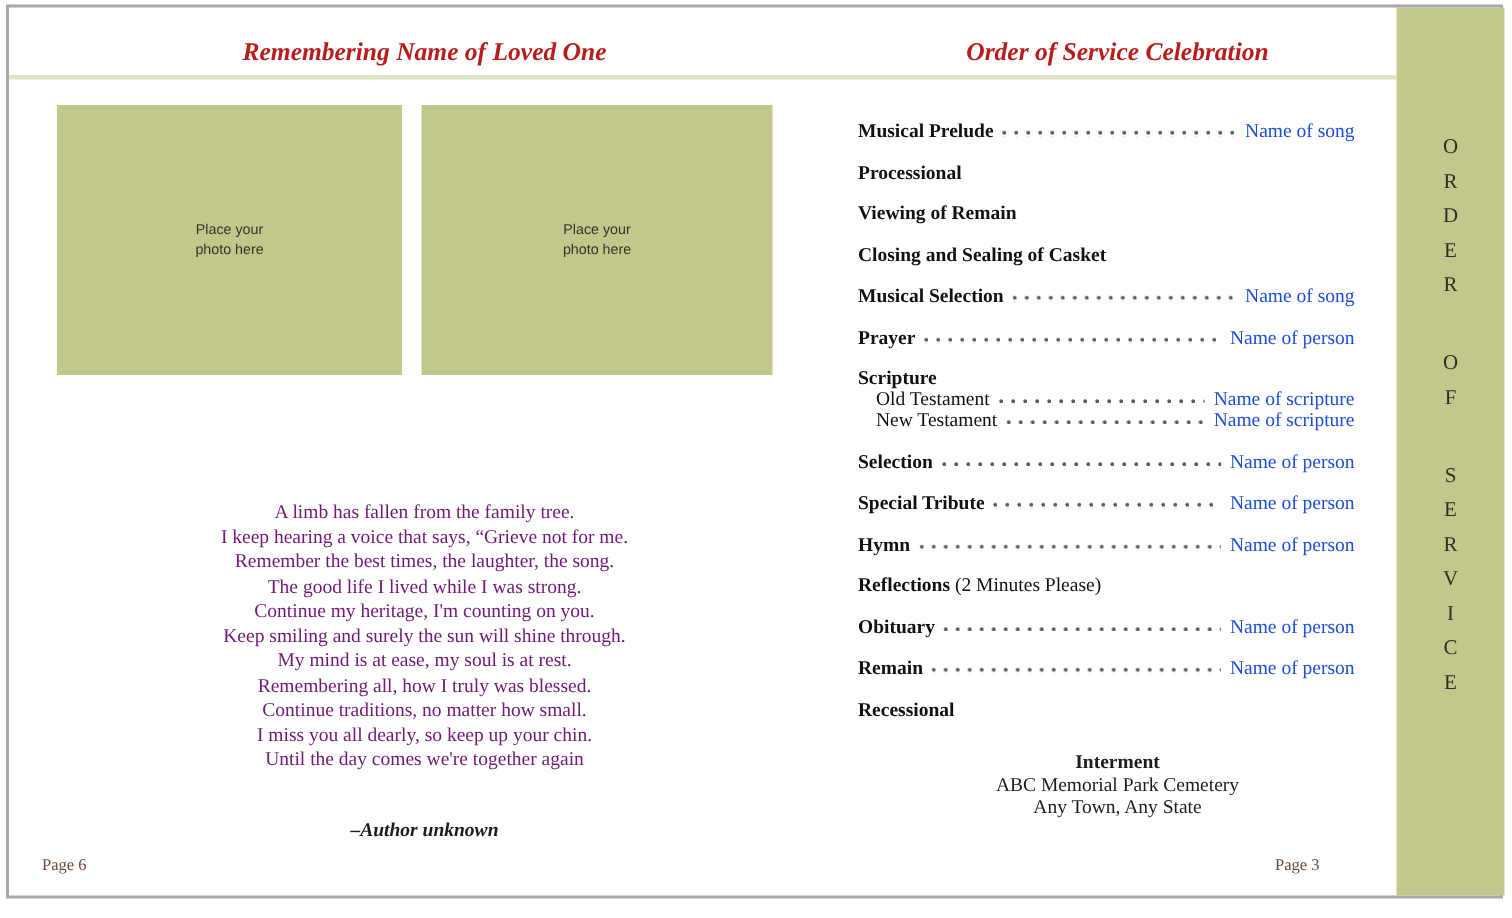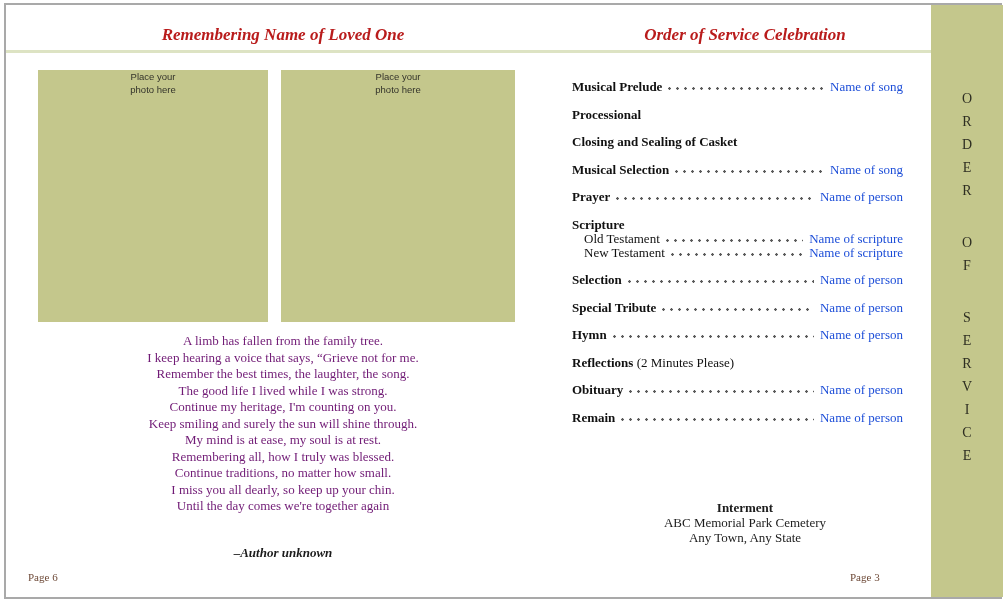--- a/index.html
+++ b/index.html
@@ -7,22 +7,22 @@
               font-family:"Liberation Serif", serif; }
   .page-border { position:absolute; left:4px; top:3px; width:998px; height:596px;
                  border:2px solid #a9a9a9; background:#ffffff; }
   .header-rule { position:absolute; left:6px; top:50px; width:925px; height:3px;
                  background:#dde3c3; }
   .title { position:absolute; top:25px; text-align:center; font-size:17px;
            font-weight:bold; font-style:italic; color:#b91c1c; }
   #title-left  { left:33px;  width:500px; }
   #title-right { left:560px; width:370px; }
 
-  .photo-box { position:absolute; top:70px; height:252px; background:#c4c78c;
-               display:flex; align-items:flex-start; justify-content:center; }
+  .photo-box { position:absolute; top:70px; height:180px; background:#c4c78c;
+               display:flex; align-items:center; justify-content:center; }
   #photo-1 { left:38px;  width:230px; }
   #photo-2 { left:281px; width:234px; }
   .photo-text { font-family:"Liberation Sans", sans-serif; font-size:9.5px;
                 line-height:13px; color:#33332a; text-align:center; }
 
   #poem { position:absolute; left:33px; top:333px; width:500px; text-align:center;
           font-size:13px; line-height:16.5px; color:#701a75; }
   .poem-line { white-space:nowrap; }
   #poem-attribution { position:absolute; left:33px; top:545px; width:500px;
           text-align:center; font-size:13px; font-style:italic; font-weight:bold; color:#1c1c1c; }
@@ -96,20 +96,23 @@
 <div id="service-list">
     <div class="row">
       <span class="label">Musical Prelude</span>
       <span class="leader"></span>
       <span class="value">Name of song</span>
     </div>
     <div class="row">
       <span class="label">Processional</span>
     </div>
     <div class="row">
+      <span class="label">Viewing of Remain</span>
+    </div>
+    <div class="row">
       <span class="label">Closing and Sealing of Casket</span>
     </div>
     <div class="row">
       <span class="label">Musical Selection</span>
       <span class="leader"></span>
       <span class="value">Name of song</span>
     </div>
     <div class="row">
       <span class="label">Prayer</span>
       <span class="leader"></span>
@@ -150,20 +153,23 @@
     <div class="row">
       <span class="label">Obituary</span>
       <span class="leader"></span>
       <span class="value">Name of person</span>
     </div>
     <div class="row">
       <span class="label">Remain</span>
       <span class="leader"></span>
       <span class="value">Name of person</span>
     </div>
+    <div class="row">
+      <span class="label">Recessional</span>
+    </div>
   </div>
 
 <div id="interment">
   <div class="int-title">Interment</div>
   <div>ABC Memorial Park Cemetery</div>
   <div>Any Town, Any State</div>
 </div>
 
 <div class="page-num" id="page-num-left">Page 6</div>
 <div class="page-num" id="page-num-right">Page 3</div>

